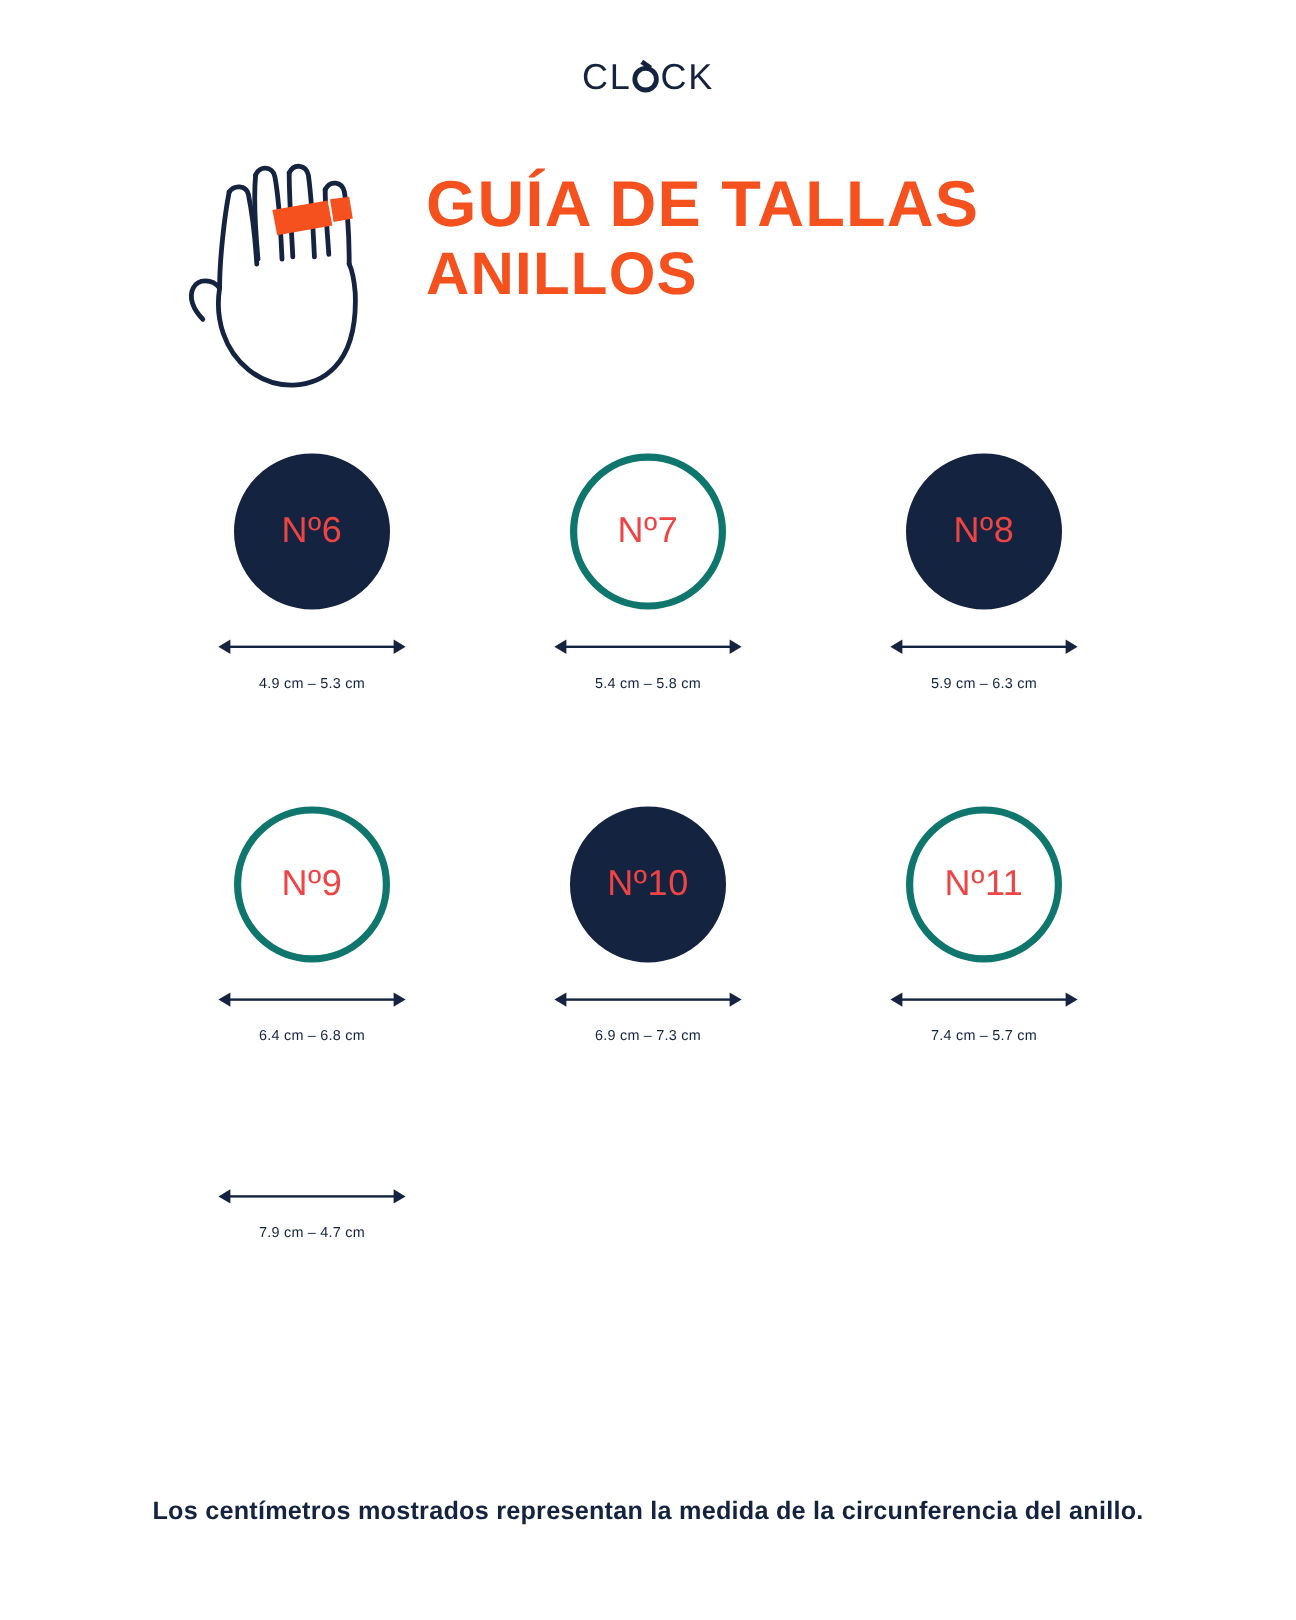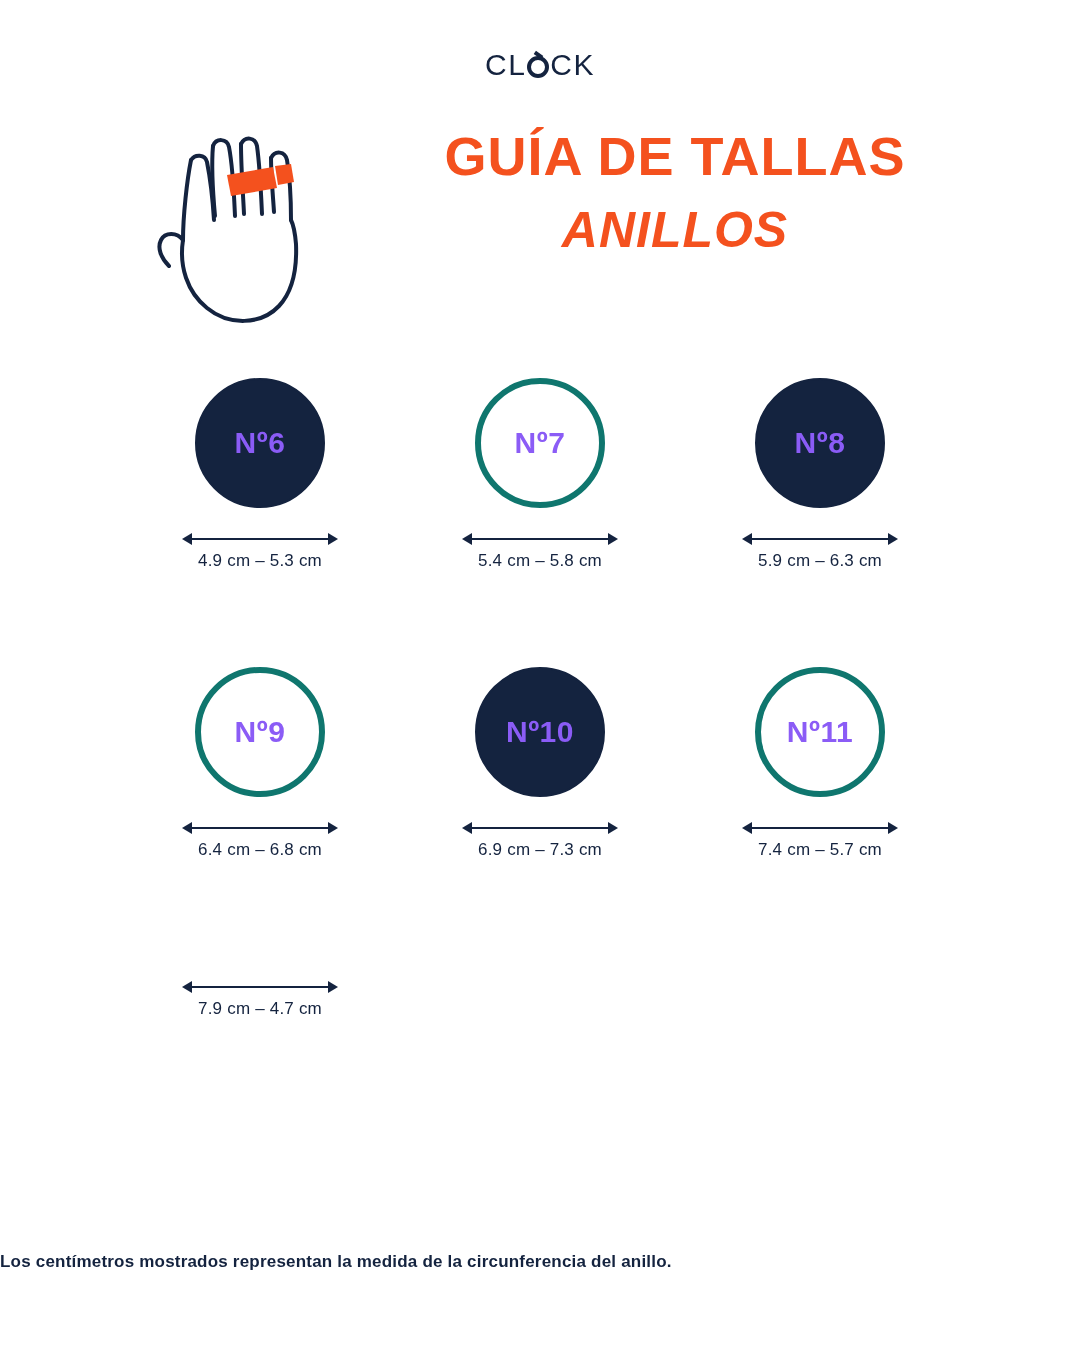--- a/index.html
+++ b/index.html
@@ -62,38 +62,35 @@
   .hand {
     position: absolute;
     left: 95px;
     top: 8px;
     width: 240px;
     height: 210px;
   }
   .title-block {
     position: absolute;
     left: 355px;
-    top: 16px;
+    top: 30px;
     width: 640px;
-    text-align: center;
   }
   .title-main {
     font-size: 54px;
     font-weight: bold;
     color: #f4511e;
     letter-spacing: 1px;
     line-height: 1.05;
   }
   .title-sub {
     font-size: 50px;
     font-weight: bold;
-    font-style: italic;
     color: #f4511e;
     letter-spacing: 1px;
-    margin-top: 16px;
   }
 
   
   .grid {
     position: absolute;
     top: 378px;
     left: 120px;
     width: 840px;
     display: grid;
     grid-template-columns: repeat(3, 1fr);
@@ -105,22 +102,22 @@
     align-items: center;
   }
   .circle {
     width: 130px;
     height: 130px;
     border-radius: 50%;
     display: flex;
     align-items: center;
     justify-content: center;
     font-size: 30px;
-    font-weight: bold;
-    color: #8b5cf6;
+    font-weight: normal;
+    color: #ef4444;
     letter-spacing: 0.5px;
   }
   .circle.filled { background: #14233f; border: 2px solid #14233f; }
   .circle.outline { background: #ffffff; border: 6px solid #0f766e; text-align: center; }
 
   .arrow {
     margin-top: 24px;
     width: 156px;
     height: 14px;
     position: relative;
@@ -137,34 +134,34 @@
     position: absolute;
     top: 1px;
     width: 0; height: 0;
     border-top: 6px solid transparent;
     border-bottom: 6px solid transparent;
   }
   .arrow .head.left { left: 0; border-right: 10px solid #14233f; }
   .arrow .head.right { right: 0; border-left: 10px solid #14233f; }
 
   .measure {
-    margin-top: 5px;
-    font-size: 17px;
+    margin-top: 16px;
+    font-size: 12px;
     color: #14233f;
     letter-spacing: 0.2px;
   }
 
   
   .footer {
     position: absolute;
     bottom: 78px;
     left: 0;
     width: 100%;
-    text-align: left;
-    font-size: 17px;
+    text-align: center;
+    font-size: 21px;
     font-weight: bold;
     color: #14233f;
     letter-spacing: 0.2px;
   }
 </style>
 </head>
 <body>
 
 <div class="page">
 

